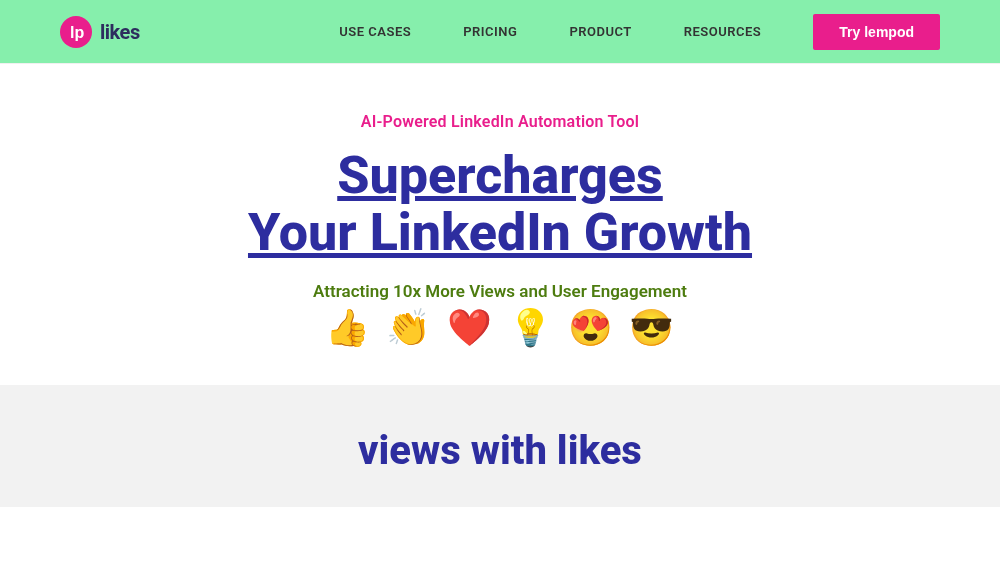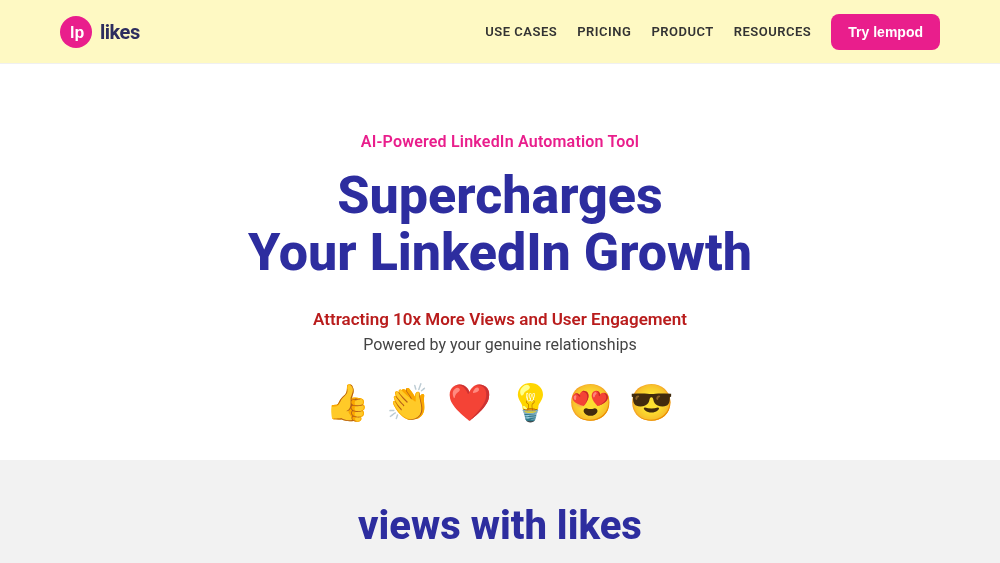--- a/index.html
+++ b/index.html
@@ -16,21 +16,21 @@
       background: #fff;
     }
 
     
     nav {
       display: flex;
       align-items: center;
       justify-content: space-between;
       padding: 0 60px;
       height: 64px;
-      background: #fef9c3;
+      background: #86efac;
       border-bottom: 1px solid #f0f0f0;
     }
 
     .logo-area {
       display: flex;
       align-items: center;
       gap: 8px;
     }
 
     .logo-icon {
@@ -41,71 +41,71 @@
     .logo-text {
       font-size: 20px;
       font-weight: 700;
       color: #2d2d5e;
       letter-spacing: -0.5px;
     }
 
     .nav-links {
       display: flex;
       align-items: center;
-      gap: 20px;
+      gap: 52px;
     }
 
     .nav-link {
       font-size: 13px;
       font-weight: 600;
       color: #333;
       text-decoration: none;
       letter-spacing: 0.5px;
       cursor: pointer;
     }
 
     .nav-cta {
       background: #e91e8c;
       color: #fff;
       border: none;
-      padding: 10px 17px;
-      border-radius: 8px;
+      padding: 10px 26px;
+      border-radius: 2px;
       font-size: 14px;
       font-weight: 600;
       cursor: pointer;
     }
 
     
     .hero {
       background: #fff;
       text-align: center;
       padding: 48px 40px 36px;
     }
 
     .hero-subtitle {
       font-size: 16px;
       font-weight: 600;
       color: #e91e8c;
       margin-bottom: 16px;
       letter-spacing: 0.2px;
-      margin-top: 20px;
     }
 
     .hero-title {
       font-size: 52px;
       font-weight: 800;
       color: #2d2d9f;
       line-height: 1.1;
-      margin-bottom: 28px;
+      margin-bottom: 20px;
+      text-decoration: underline;
     }
 
     .hero-tagline {
       font-size: 17px;
       font-weight: 600;
-      color: #b91c1c;
+      color: #4d7c0f;
       margin-bottom: 6px;
     }
 
     .hero-description {
       font-size: 16px;
       color: #444;
       margin-bottom: 28px;
     }
 
     .emoji-row {
@@ -151,21 +151,20 @@
   </div>
 </nav>
 
 <section class="hero">
   <div class="hero-subtitle">AI-Powered LinkedIn Automation Tool</div>
   <div class="hero-title">
     <div>Supercharges</div>
     <div>Your LinkedIn Growth</div>
   </div>
   <div class="hero-tagline">Attracting 10x More Views and User Engagement</div>
-  <div class="hero-description">Powered by your genuine relationships</div>
   <div class="emoji-row">
     <span>👍</span>
     <span>👏</span>
     <span>❤️</span>
     <span>💡</span>
     <span>😍</span>
     <span>😎</span>
   </div>
 </section>
 

